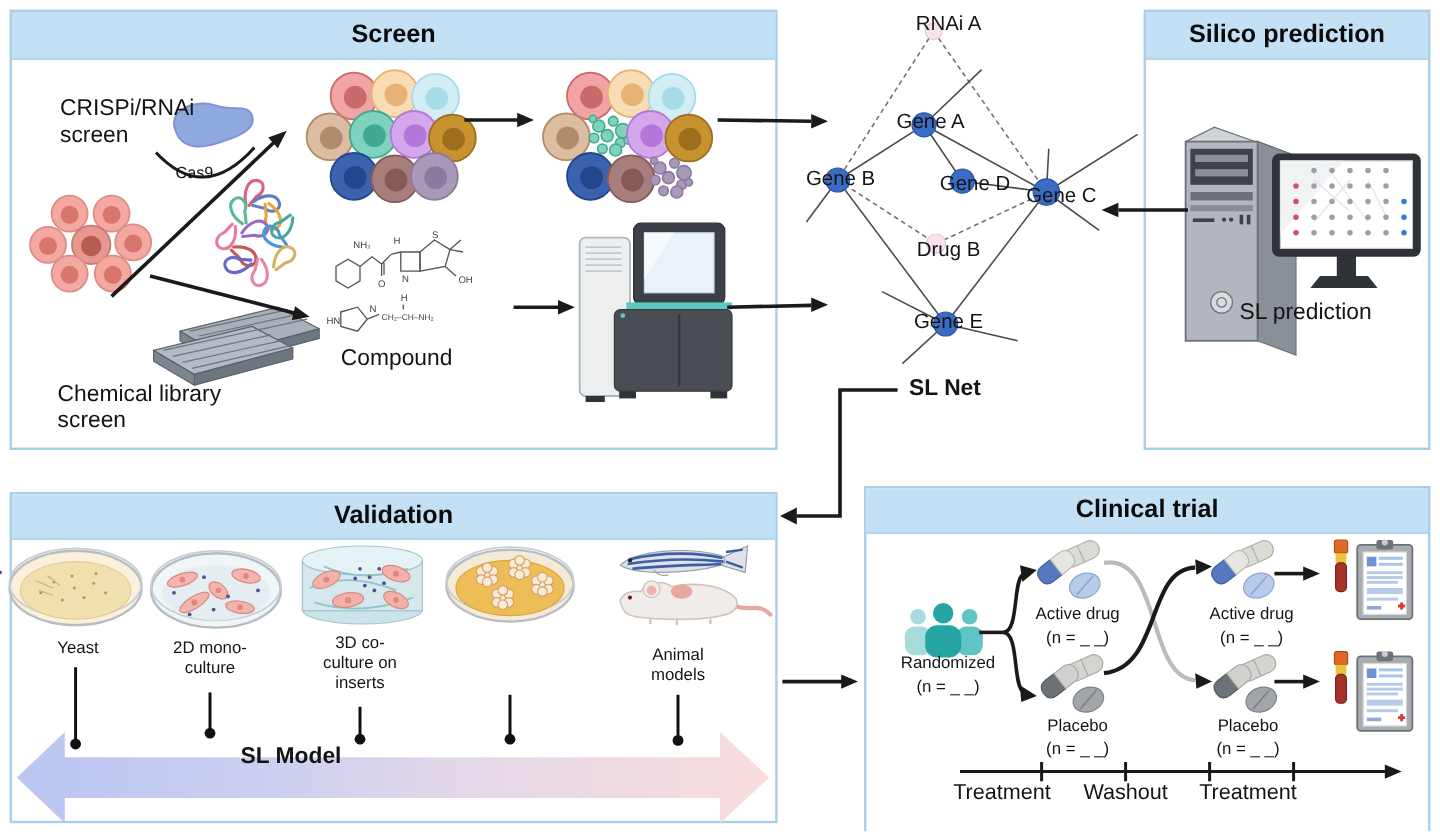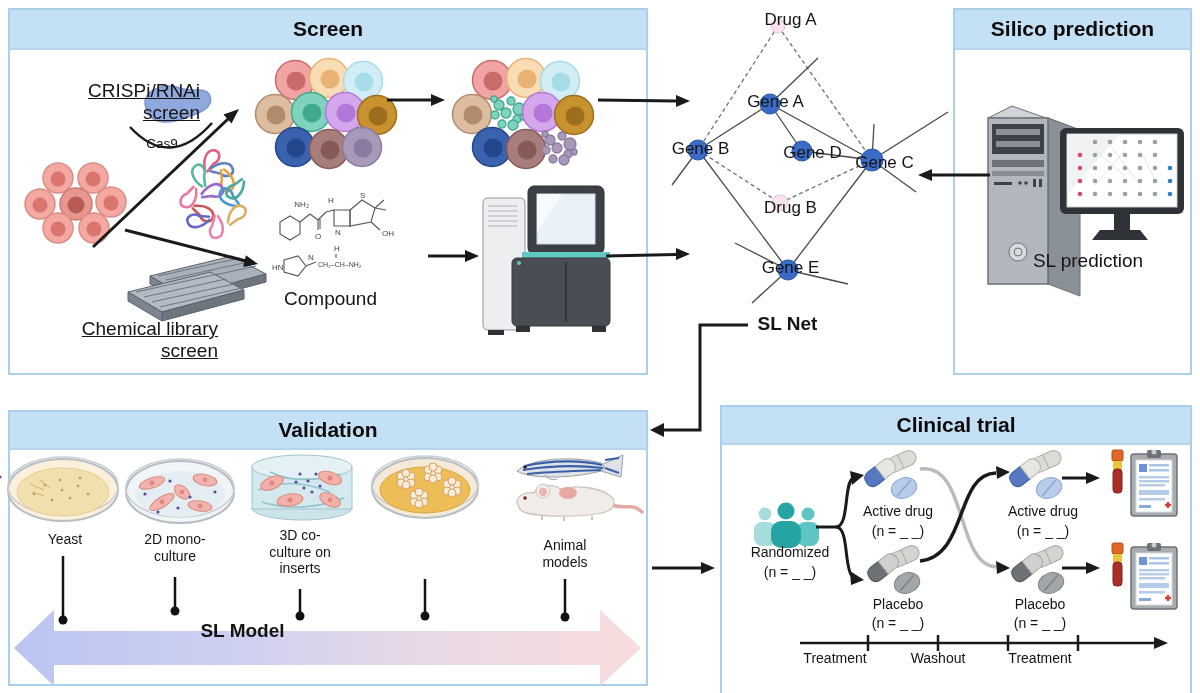--- a/index.html
+++ b/index.html
@@ -3,26 +3,26 @@
 <meta charset="utf-8">
 <style>
   html,body{margin:0;padding:0;background:#fff;}
   #canvas{position:relative;width:1200px;height:693px;background:#ffffff;overflow:hidden;
           font-family:"Liberation Sans","DejaVu Sans",sans-serif;color:#111;}
   .panel{position:absolute;border:2px solid #a9cfea;background:#fff;z-index:1;box-sizing:border-box;}
   .panel-header{background:#c4e0f4;border-bottom:2px solid #b3d6ee;display:flex;align-items:center;justify-content:center;}
   .panel-header span{font-weight:bold;font-size:21px;color:#0b0b0b;}
   #scene{position:absolute;left:0;top:0;z-index:2;pointer-events:none;}
   .lbl{position:absolute;z-index:3;font-size:14px;line-height:1.18;text-align:center;white-space:pre-line;color:#141414;}
-  .lbl.left{text-align:right;text-decoration:underline;}
+  .lbl.left{text-align:left;}
   .lbl.big{font-size:19px;}
   .lbl.bold{font-weight:bold;}
   .lbl.small{font-size:13.5px;}
   .lbl.net{font-size:17px;}
-  .lbl.tl{font-size:14px;}
+  .lbl.tl{font-size:18px;}
 </style>
 </head>
 <body>
 
 <div id="canvas">
 
   <div class="panel" style="left:8px;top:8px;width:640px;height:367px">
     <div class="panel-header" style="height:38px">
       <span>Screen</span>
     </div>
@@ -608,21 +608,21 @@
     </g>
   </svg>
 
   <div class="lbl left big" style="left:50px;top:80px;width:150px">CRISPi/RNAi
 screen</div>
   <div class="lbl small" style="left:138px;top:136px;width:48px">Cas9</div>
   <div class="lbl left big" style="left:48px;top:318px;width:170px">Chemical library
 screen</div>
   <div class="lbl big" style="left:268px;top:288px;width:125px">Compound</div>
 
-  <div class="lbl net" style="left:748px;top:10px;width:85px">Drug A</div>
+  <div class="lbl net" style="left:748px;top:10px;width:85px">RNAi A</div>
   <div class="lbl net" style="left:733px;top:92px;width:85px">Gene A</div>
   <div class="lbl net" style="left:658px;top:139px;width:85px">Gene B</div>
   <div class="lbl net" style="left:770px;top:143px;width:85px">Gene D</div>
   <div class="lbl net" style="left:842px;top:153px;width:85px">Gene C</div>
   <div class="lbl net" style="left:748px;top:198px;width:85px">Drug B</div>
   <div class="lbl net" style="left:748px;top:258px;width:85px">Gene E</div>
   <div class="lbl bold big" style="left:740px;top:313px;width:95px">SL Net</div>
 
   <div class="lbl big" style="left:1008px;top:250px;width:160px">SL prediction</div>
 

